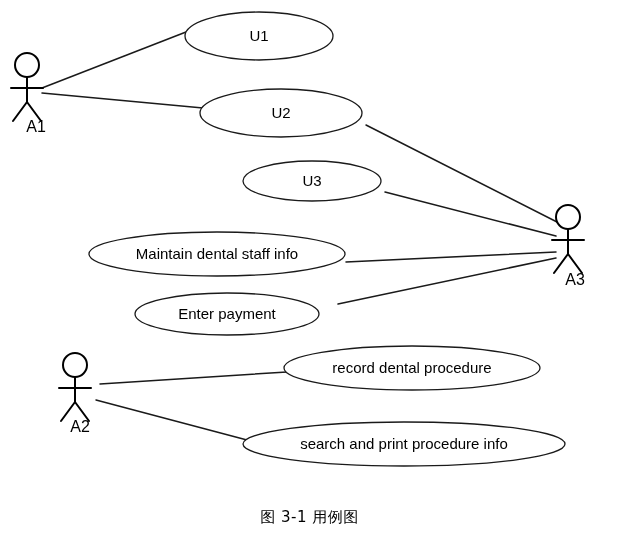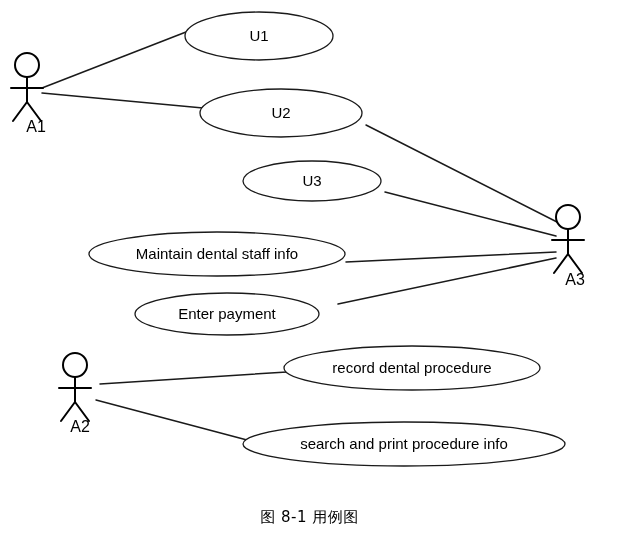--- a/index.html
+++ b/index.html
@@ -144,14 +144,14 @@
           <circle cx="75" cy="365" r="12" class="actor-head"></circle>
           <line x1="75" y1="377" x2="75" y2="402" class="actor-stroke"></line>
           <line x1="59" y1="388" x2="91" y2="388" class="actor-stroke"></line>
           <line x1="75" y1="402" x2="61" y2="421" class="actor-stroke"></line>
           <line x1="75" y1="402" x2="89" y2="421" class="actor-stroke"></line>
           <text x="80" y="428" class="actor-label">A2</text>
         </g>
       </g>
   </svg>
 
-  <div class="figure-caption">图 8-1 用例图</div>
+  <div class="figure-caption">图 3-1 用例图</div>
 </div>
 
 </body></html>

